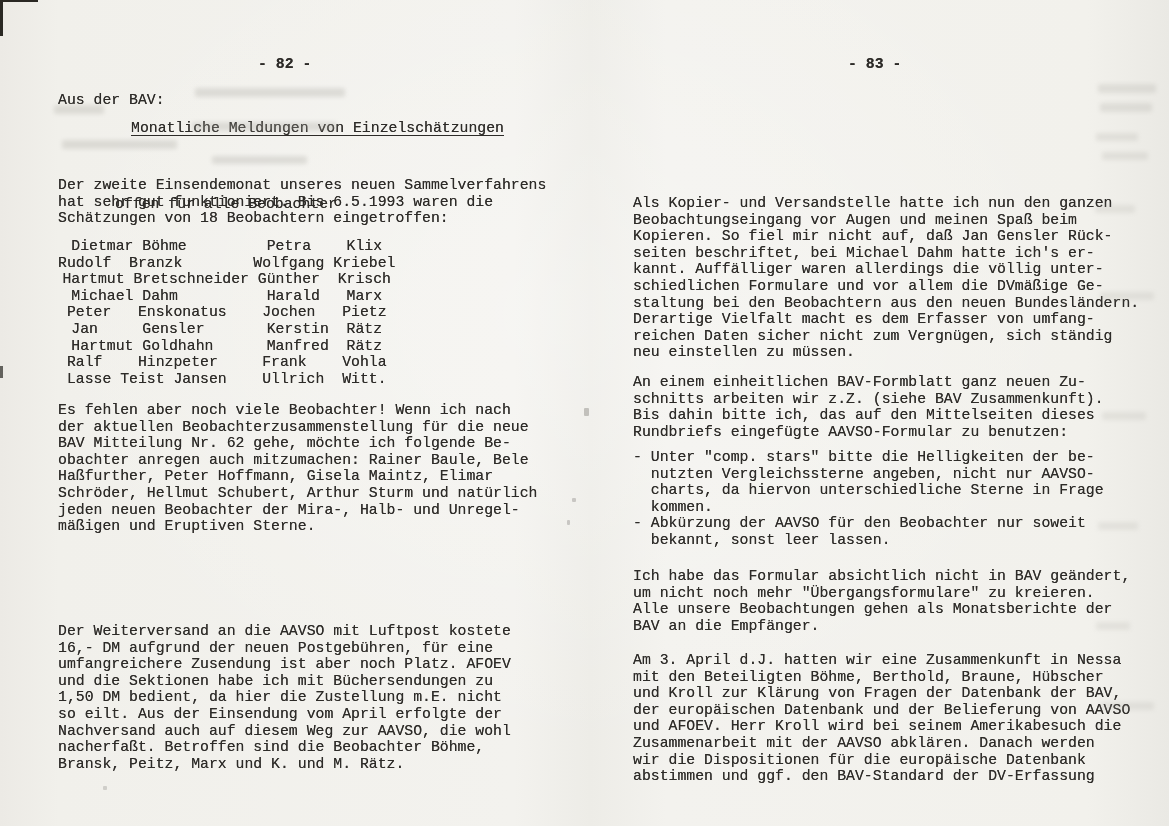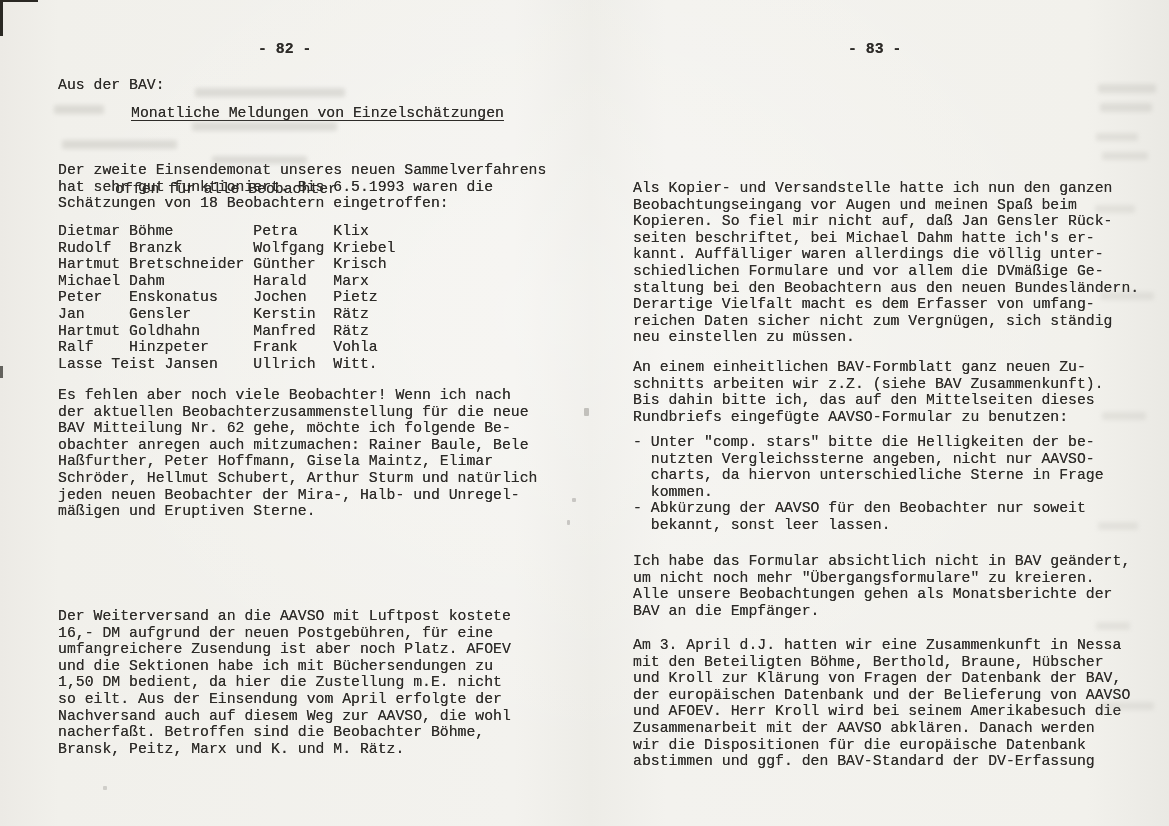--- a/index.html
+++ b/index.html
@@ -7,21 +7,21 @@
     width: 1169px; height: 826px;
     position: relative;
     overflow: hidden;
     background:
       radial-gradient(ellipse at 48% 38%, rgba(255,255,255,0.30), rgba(255,255,255,0) 62%),
       linear-gradient(90deg, #eceae5 0%, #f1f0eb 5%, #f3f2ee 44%, #edece7 50.5%, #f3f2ee 57%, #f2f1ec 93%, #eae9e4 100%),
       #f1f0eb;
     font-family: "Liberation Mono", "DejaVu Sans Mono", monospace;
     color: #2d2b28;
   }
-  .page { position: absolute; top: 1px; height: 614px; width: 535px; }
+  .page { position: absolute; top: 16px; height: 614px; width: 535px; }
   .blk {
     position: absolute;
     white-space: pre;
     font-size: 14.8px;
     line-height: 16.6px;
     letter-spacing: 0;
     text-shadow: 0 0 0.5px rgba(45,43,40,0.75);
   }
   .pageno { font-weight: bold; }
   .u { text-decoration: underline; text-underline-offset: 3px; padding-left: 16px; }
@@ -44,21 +44,21 @@
   <div class="blk" style="left:0; top:76px;">Aus der BAV:</div>
 
   <div class="blk u" style="left:57px; top:104px;">Monatliche Meldungen von Einzelschätzungen</div>
 
   <div class="blk" style="left:57px; top:132px;margin-top:48px;">offen für alle Beobachter</div>
 
   <div class="blk" style="left:0; top:161px;">Der zweite Einsendemonat unseres neuen Sammelverfahrens
 hat sehr gut funktioniert. Bis 6.5.1993 waren die
 Schätzungen von 18 Beobachtern eingetroffen:</div>
 
-  <div class="blk" style="left:0; top:222px;">Dietmar Böhme         Petra    Klix
+  <div class="blk" style="left:0; top:222px;text-align:center;">Dietmar Böhme         Petra    Klix
 Rudolf  Branzk        Wolfgang Kriebel
 Hartmut Bretschneider Günther  Krisch
 Michael Dahm          Harald   Marx
 Peter   Enskonatus    Jochen   Pietz
 Jan     Gensler       Kerstin  Rätz
 Hartmut Goldhahn      Manfred  Rätz
 Ralf    Hinzpeter     Frank    Vohla
 Lasse Teist Jansen    Ullrich  Witt.</div>
 
   <div class="blk" style="left:0; top:386px;">Es fehlen aber noch viele Beobachter! Wenn ich nach

